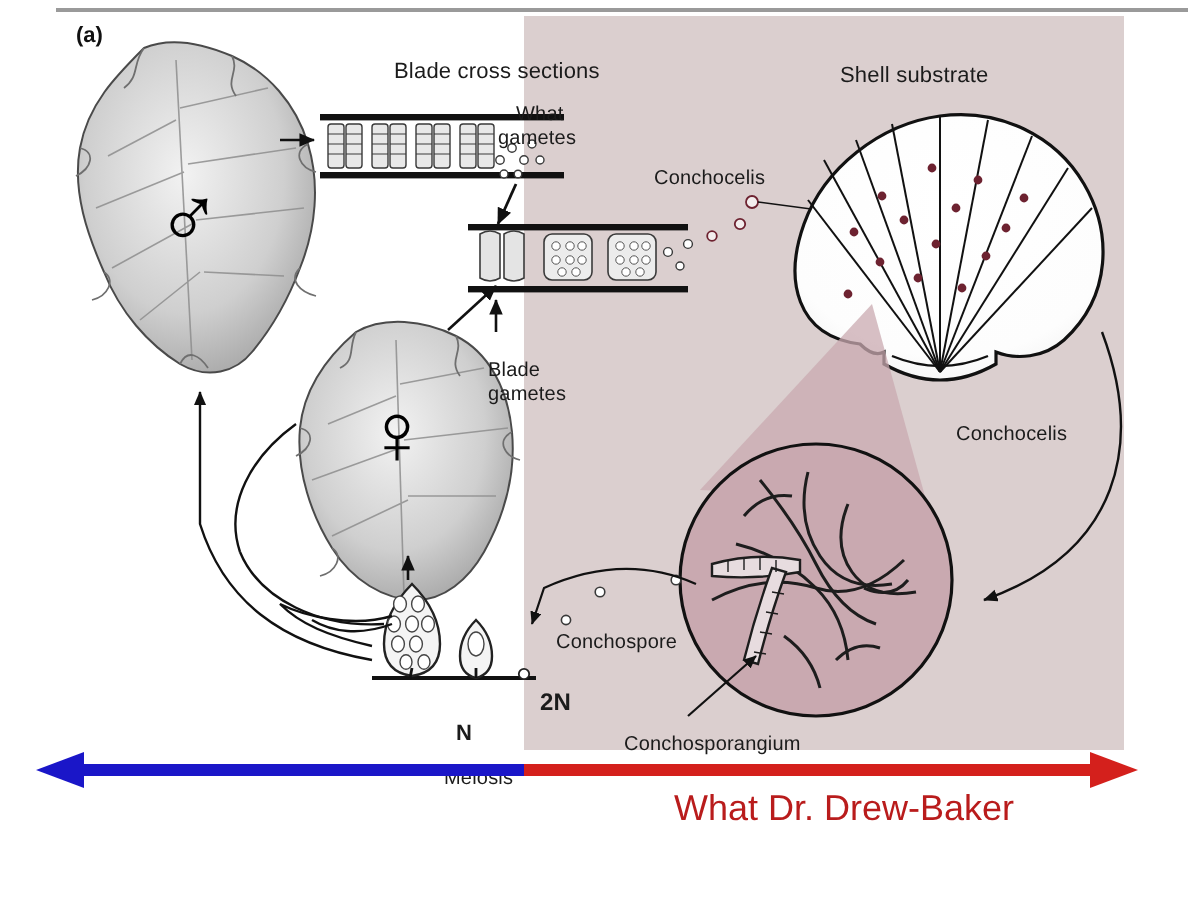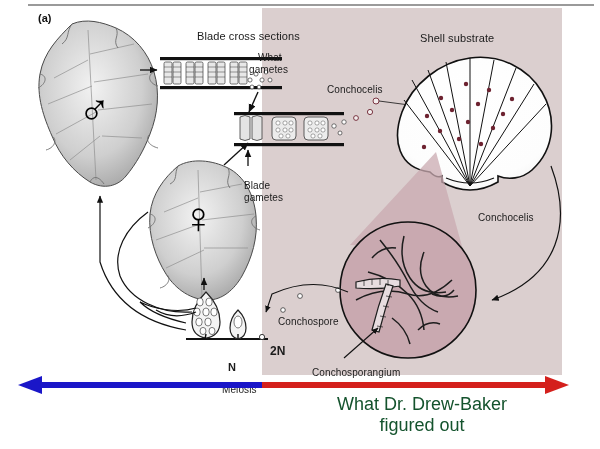--- a/index.html
+++ b/index.html
@@ -35,21 +35,21 @@
   .head-left{position:absolute;left:18px;top:0px;width:0;height:0;
              border-top:9px solid transparent;border-bottom:9px solid transparent;
              border-right:24px solid #1a16c8;}
   .head-right{position:absolute;left:545px;top:0px;width:0;height:0;
              border-top:9px solid transparent;border-bottom:9px solid transparent;
              border-left:24px solid #d4201c;}
 
   .cap-blue{position:absolute;left:60px;top:396px;width:210px;text-align:center;
             color:#2b2bb5;font-size:18px;}
   .cap-red{position:absolute;left:282px;top:394px;width:280px;text-align:center;
-           color:#14532d;font-size:18px;line-height:1.15;}
+           color:#b91c1c;font-size:18px;line-height:1.15;}
 
   .gsym{position:absolute;font-size:44px;color:#000;line-height:1;font-weight:normal;}
 </style>
 </head>
 <body>
 
 <div id="stage">
 
   <div class="top-rule"></div>
   <div class="panel-white"></div>
@@ -315,16 +315,15 @@
   <div class="arrow-row">
     <div class="head-left"></div>
     <div class="bar-blue"></div>
     <div class="bar-red"></div>
     <div class="head-right"></div>
   </div>
 
 
   <div class="cap-red">
     <div>What Dr. Drew-Baker</div>
-    <div>figured out</div>
   </div>
 
 </div>
 
 </body></html>

